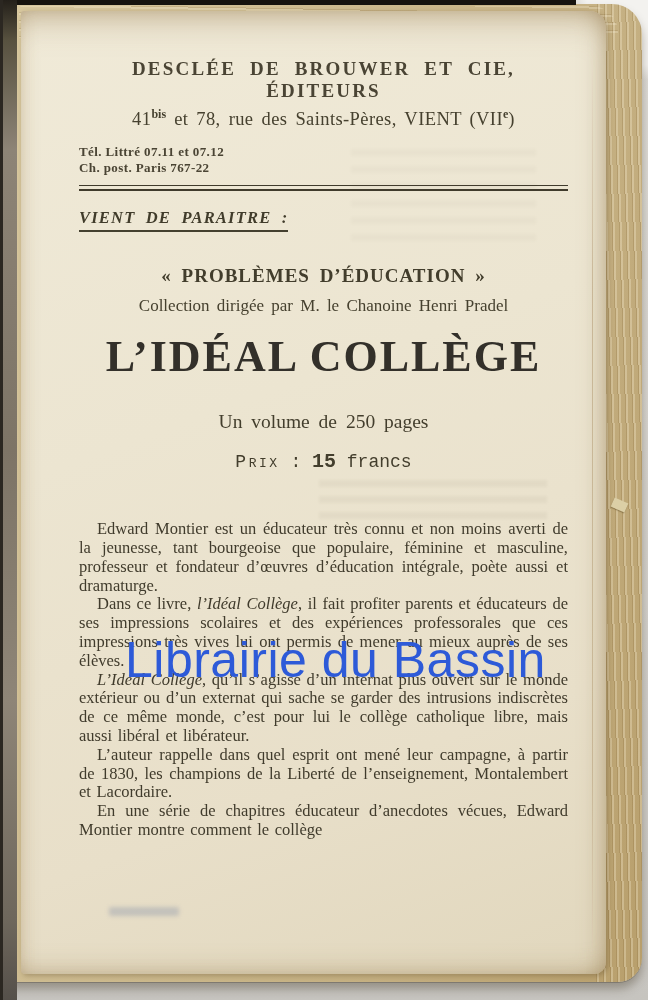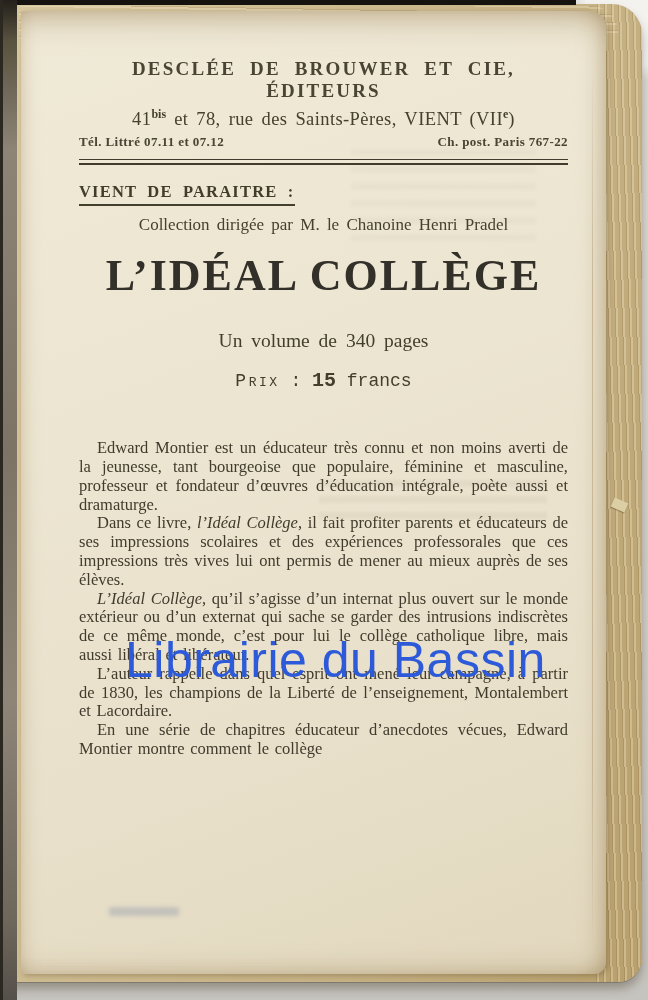--- a/index.html
+++ b/index.html
@@ -47,24 +47,24 @@
   }
   .page::after { 
     content:""; position:absolute; right:13px; top:6%; bottom:3%; width:1px;
     background:linear-gradient(180deg, rgba(150,120,70,0) 0%, rgba(150,120,70,.35) 25%, rgba(150,120,70,.3) 80%, rgba(150,120,70,0) 100%);
   }
   .content { position:relative; height:100%; box-sizing:border-box; padding:47px 38px 0 58px; color:#44402f; }
 
   .pub-name { text-align:center; font-weight:bold; font-size:19px; letter-spacing:2.2px; word-spacing:7px; color:#4a4434; }
   .pub-addr { text-align:center; font-size:18.5px; margin-top:5px; letter-spacing:.4px; word-spacing:3px; color:#46412f; }
   .sup-s { font-size:12px; vertical-align:super; font-weight:bold; letter-spacing:0; }
-  .tel-row { display:flex; justify-content:space-between; font-size:13px; font-weight:bold; margin-top:4px; letter-spacing:.4px; color:#4a4434; }
+  .tel-row { display:flex; justify-content:space-between; font-size:13px; font-weight:bold; margin-top:14px; letter-spacing:.4px; color:#4a4434;flex-direction:column; }
   .rule { margin-top:9px; height:3px; border-top:1.5px solid #403b2c; border-bottom:2.5px solid #403b2c; }
 
-  .announce { display:inline-block; margin-top:17px; font-weight:bold; font-size:16.5px;
+  .announce { display:inline-block; margin-top:17px; font-style:italic; font-weight:bold; font-size:16.5px;
     letter-spacing:1.2px; word-spacing:5px; border-bottom:2.5px solid #44402f; padding-bottom:2px; color:#413c2b; }
 
   .series-title { text-align:center; font-weight:bold; font-size:19px; margin-top:33px; letter-spacing:1px; word-spacing:4px; color:#423d2c; }
   .series-dir { text-align:center; font-size:17px; margin-top:9px; word-spacing:3px; color:#46412f; }
   .author { text-align:center; font-size:24px; margin-top:27px; letter-spacing:4px; word-spacing:18px; color:#3c382c; }
   .book-title { text-align:center; font-weight:bold; font-size:44px; margin-top:15px; letter-spacing:2px; color:#33302a; }
   .volume { text-align:center; font-size:19.5px; margin-top:29px; word-spacing:4px; color:#433e2d; }
   .price-line { text-align:center; font-size:18px; margin-top:17px; color:#433e2d;font-family:Liberation Mono, monospace; }
   .price-line .sc { font-variant:small-caps; letter-spacing:2.5px; }
   .price-line .val { font-weight:bold; font-size:20px; }
@@ -106,25 +106,26 @@
       </div>
 
       <div class="rule"></div>
 
       <div>
         <span class="announce">VIENT DE PARAITRE :</span>
       </div>
 
       <div class="bleed bleed-2"></div>
 
+      <div class="series-title">« PROBLÈMES D’ÉDUCATION »</div>
       <div class="series-dir">Collection dirigée par M. le Chanoine Henri Pradel</div>
 
       <div class="book-title">L’IDÉAL COLLÈGE</div>
 
-      <div class="volume">Un volume de 340 pages</div>
+      <div class="volume">Un volume de 250 pages</div>
 
       <div class="price-line"><span class="sc">Prix</span><span> : </span><span class="val">15</span><span> francs</span></div>
 
       <div class="bleed bleed-1"></div>
 
       <div class="body-text">
         <p>Edward Montier est un éducateur très connu et non moins averti de la jeunesse, tant bourgeoise que populaire, féminine et masculine, professeur et fondateur d’œuvres d’éducation intégrale, poète aussi et dramaturge.</p>
         <p><span>Dans ce livre, </span><span class="ital">l’Idéal Collège</span><span>, il fait profiter parents et éducateurs de ses impressions scolaires et des expériences professorales que ces impressions très vives lui ont permis de mener au mieux auprès de ses élèves.</span></p>
         <p><span class="ital">L’Idéal Collège</span><span>, qu’il s’agisse d’un internat plus ouvert sur le monde extérieur ou d’un externat qui sache se garder des intrusions indiscrètes de ce même monde, c’est pour lui le collège catholique libre, mais aussi libéral et libérateur.</span></p>
         <p>L’auteur rappelle dans quel esprit ont mené leur campagne, à partir de 1830, les champions de la Liberté de l’enseignement, Montalembert et Lacordaire.</p>

